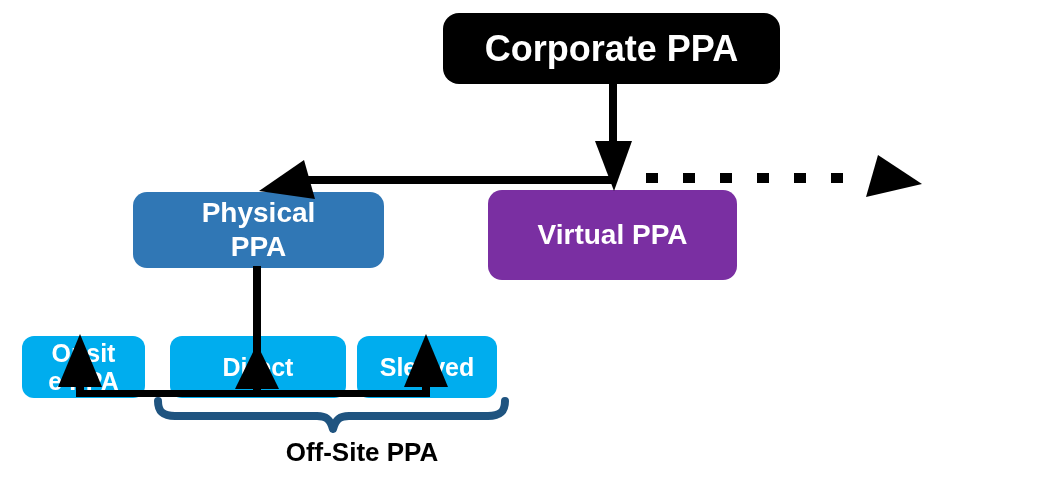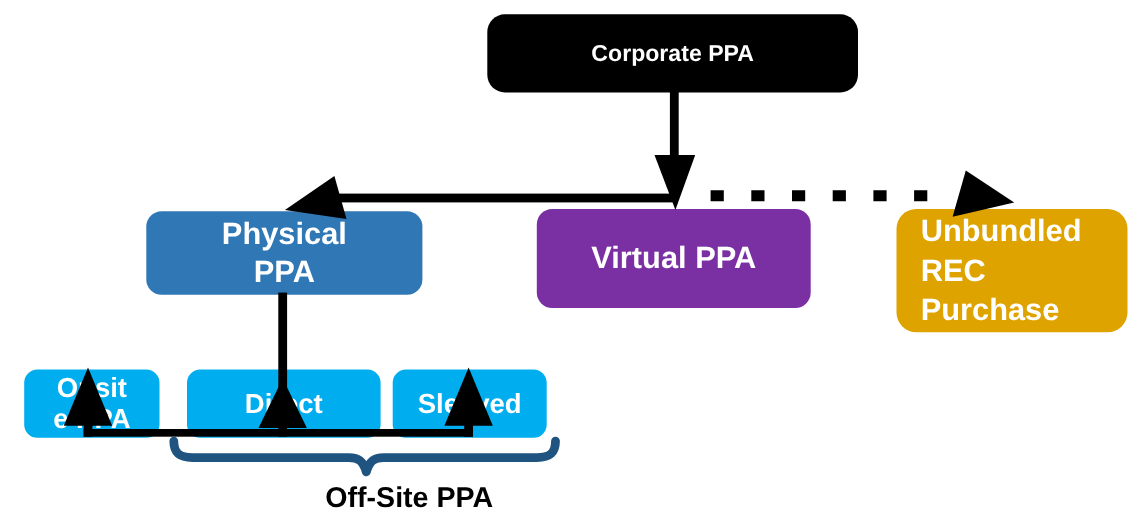--- a/index.html
+++ b/index.html
@@ -25,21 +25,21 @@
     font-weight: bold;
     text-align: center;
     box-sizing: border-box;
     z-index: 1;
   }
   .node span { display: block; }
 
   .node-corporate {
     left: 443px; top: 13px; width: 337px; height: 71px;
     background: #000000; border-radius: 16px;
-    font-size: 21px;
+    font-size: 36px;
   }
   .node-physical {
     left: 133px; top: 192px; width: 251px; height: 76px;
     background: #3077B5; border-radius: 14px;
     font-size: 28px; line-height: 34px;
   }
   .node-virtual {
     left: 488px; top: 190px; width: 249px; height: 90px;
     background: #7A2FA2; border-radius: 14px;
     font-size: 28px;
@@ -61,21 +61,21 @@
 
   .connector-layer {
     position: absolute;
     left: 0; top: 0;
     width: 1042px; height: 480px;
     z-index: 2;
     pointer-events: none;
   }
   .brace-label {
     position: absolute;
-    left: 272px; top: 437px; width: 200px;
+    left: 262px; top: 437px; width: 200px;
     text-align: center;
     font-weight: bold;
     font-size: 26px;
     color: #000000;
     z-index: 1;
   }
 </style>
 </head>
 <body>
 
@@ -87,25 +87,20 @@
 
   <div class="node node-physical">
     <span>Physical</span>
     <span>PPA</span>
   </div>
 
   <div class="node node-virtual">
     <span>Virtual PPA</span>
   </div>
 
-  <div class="node node-unbundled">
-    <span>Unbundled</span>
-    <span>REC</span>
-    <span>Purchase</span>
-  </div>
 
   <div class="node node-small node-onsite">
     <span>Onsit</span>
     <span>e PPA</span>
   </div>
 
   <div class="node node-small node-direct">
     <span>Direct</span>
   </div>
 

